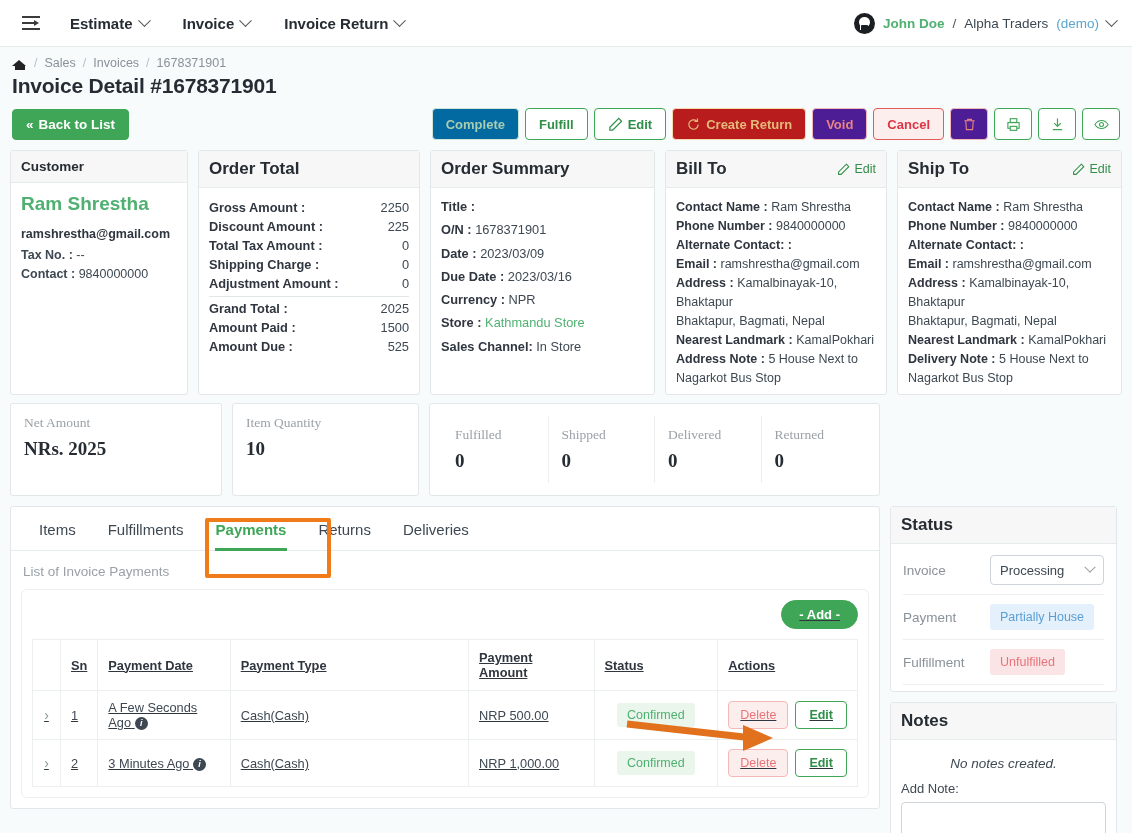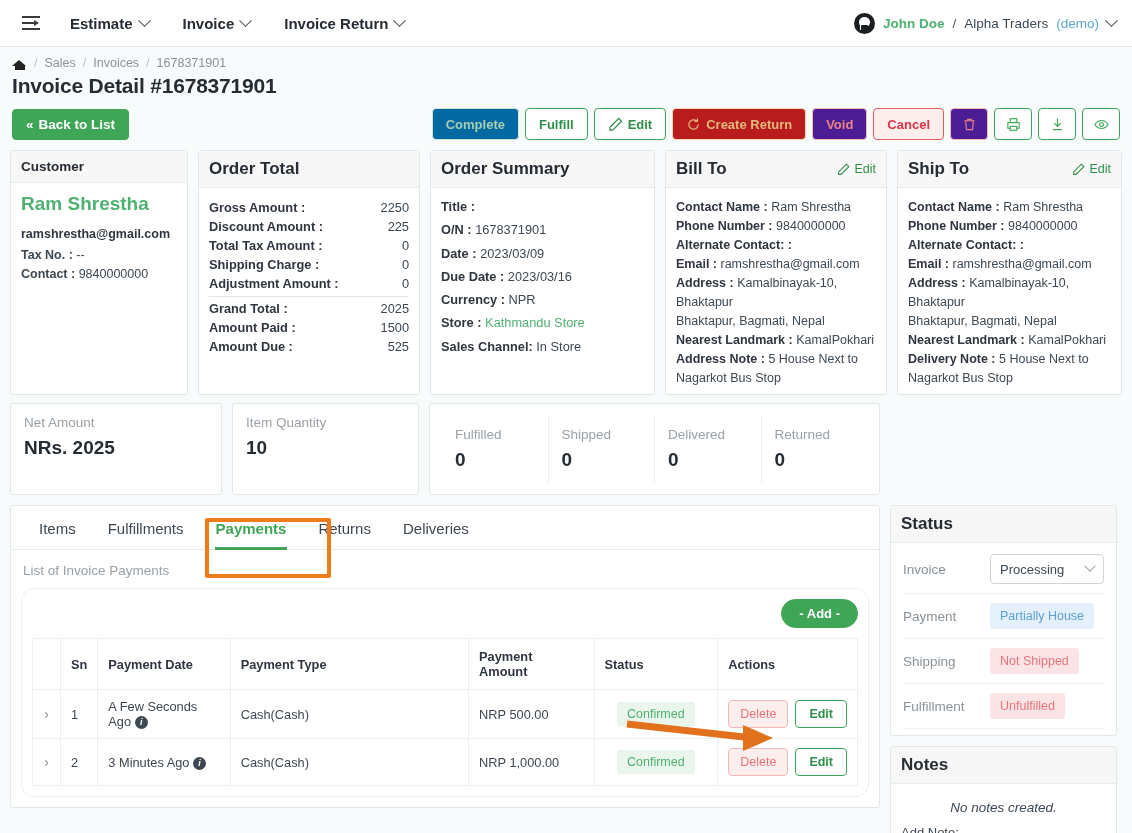--- a/index.html
+++ b/index.html
@@ -100,40 +100,40 @@
   .red-v { color:#e15554; }
 
   .sline { font-size:12.8px; margin-bottom:6px; color:#3d4852; line-height:1.35;}
   .sline b { color:#2f3640; }
   .sline .glink { color:#4fb071; }
 
   .aline { font-size:12.5px; color:#3d4852; line-height:1.52; margin:0;}
   .aline b { color:#2f3640; }
 
   
-  .statrow { display:flex; gap:10px; padding:8px 10px 0 10px; align-items:stretch;}
+  .statrow { display:flex; gap:10px; padding:8px 10px 0 10px; align-items:stretch;font-family:Liberation Serif, serif;}
   .stat { background:#fff; border:1px solid #e2e8ea; border-radius:3px; padding:11px 13px; }
   .stat .lab { color:#9aa1a7; font-size:13.5px; margin-bottom:7px;}
   .stat .v { font-weight:bold; font-size:19px; color:#262c33;}
   .s-net { width:212px; }
   .s-qty { width:187px; }
   .s-multi { width:451px; display:flex; padding:12px;}
   .s-multi .cell { flex:1; padding:11px 13px; border-right:1px solid #eceff0;}
   .s-multi .cell:last-child { border-right:none; }
   .s-multi .lab { font-size:13.5px; }
 
   
   .mainwrap { display:flex; gap:10px; padding:10px 10px 0 10px; align-items:flex-start;}
   .panel { background:#fff; border:1px solid #e2e8ea; border-radius:3px; width:870px; }
   .tabs { display:flex; padding:0 12px; border-bottom:1px solid #e6ecec; position:relative;}
   .tab { padding:14px 16px 12px 16px; font-size:15px; color:#3d4852; cursor:pointer; position:relative;}
   .tab.active { color:#3fa657; font-weight:bold;}
   .tab.active:after { content:""; position:absolute; left:15px; right:15px; bottom:-1px; height:3px; background:#3fa657;}
   .subtitle { color:#9aa1a7; font-size:13.5px; padding:13px 12px 10px 12px;}
-  .inner { border:1px solid #eceff0; margin:0 10px 10px 10px; border-radius:13px; padding:10px;}
+  .inner { border:1px solid #eceff0; margin:0 10px 10px 10px; border-radius:6px; padding:10px;text-decoration:underline;}
   .addrow { display:flex; justify-content:flex-end; padding-bottom:10px;}
   .btn-add { background:#3fa657; color:#fff; border:1px solid #3fa657; border-radius:16px;
      height:29px; padding:0 17px; font-size:13px; font-weight:bold;}
 
   table.pay { width:100%; border-collapse:collapse; font-size:12.8px;}
   table.pay th { font-weight:bold; color:#2f3640; text-align:left; padding:10px 10px;
      border:1px solid #eceff0; background:#fff; font-size:12.8px;}
   table.pay td { padding:9px 10px; border:1px solid #eceff0; color:#3d4852; vertical-align:middle;}
   .chev { color:#8a9299; font-size:14px; }
   .col-exp{width:28px; text-align:center;} .col-sn{width:33px;} .col-date{width:133px;}
@@ -569,24 +569,20 @@
           <div class="sel">
             <span>Processing</span>
             <span class="ca"></span>
           </div>
         </div>
         <div class="st-row">
           <span class="st-lab">Payment</span>
           <span class="pill pill-blue">Partially House</span>
         </div>
         <div class="st-row">
-          <span class="st-lab">Shipping</span>
-          <span class="pill pill-red">Not Shipped</span>
-        </div>
-        <div class="st-row">
           <span class="st-lab">Fulfillment</span>
           <span class="pill pill-red">Unfulfilled</span>
         </div>
       </div>
     </div>
 
     <div class="card">
       <div class="card-hd">
         <span class="t2">Notes</span>
       </div>

